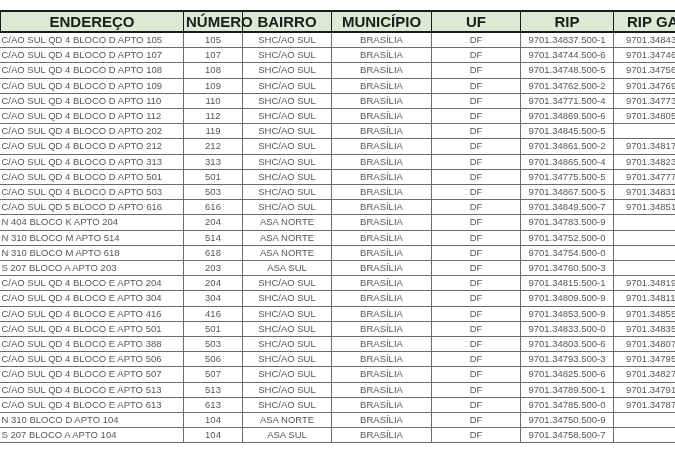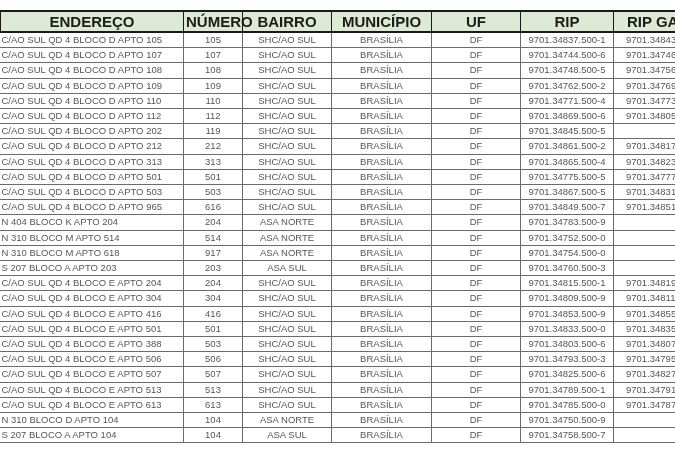--- a/index.html
+++ b/index.html
@@ -177,21 +177,21 @@
         <tr>
     <td class="td-endereco">C/AO SUL QD 4 BLOCO D APTO 503</td>
     <td class="td-numero">503</td>
     <td class="td-bairro">SHC/AO SUL</td>
     <td class="td-municipio">BRASÍLIA</td>
     <td class="td-uf">DF</td>
     <td class="td-rip">9701.34867.500-5</td>
     <td class="td-ripgaragem">9701.34831.5</td>
   </tr>
         <tr>
-    <td class="td-endereco">C/AO SUL QD 4 BLOCO D APTO 965</td>
+    <td class="td-endereco">C/AO SUL QD 5 BLOCO D APTO 616</td>
     <td class="td-numero">616</td>
     <td class="td-bairro">SHC/AO SUL</td>
     <td class="td-municipio">BRASÍLIA</td>
     <td class="td-uf">DF</td>
     <td class="td-rip">9701.34849.500-7</td>
     <td class="td-ripgaragem">9701.34851.5</td>
   </tr>
         <tr>
     <td class="td-endereco">N 404 BLOCO K APTO 204</td>
     <td class="td-numero">204</td>
@@ -205,21 +205,21 @@
     <td class="td-endereco">N 310 BLOCO M APTO 514</td>
     <td class="td-numero">514</td>
     <td class="td-bairro">ASA NORTE</td>
     <td class="td-municipio">BRASÍLIA</td>
     <td class="td-uf">DF</td>
     <td class="td-rip">9701.34752.500-0</td>
     <td class="td-ripgaragem"></td>
   </tr>
         <tr>
     <td class="td-endereco">N 310 BLOCO M APTO 618</td>
-    <td class="td-numero">917</td>
+    <td class="td-numero">618</td>
     <td class="td-bairro">ASA NORTE</td>
     <td class="td-municipio">BRASÍLIA</td>
     <td class="td-uf">DF</td>
     <td class="td-rip">9701.34754.500-0</td>
     <td class="td-ripgaragem"></td>
   </tr>
         <tr>
     <td class="td-endereco">S 207 BLOCO A APTO 203</td>
     <td class="td-numero">203</td>
     <td class="td-bairro">ASA SUL</td>

